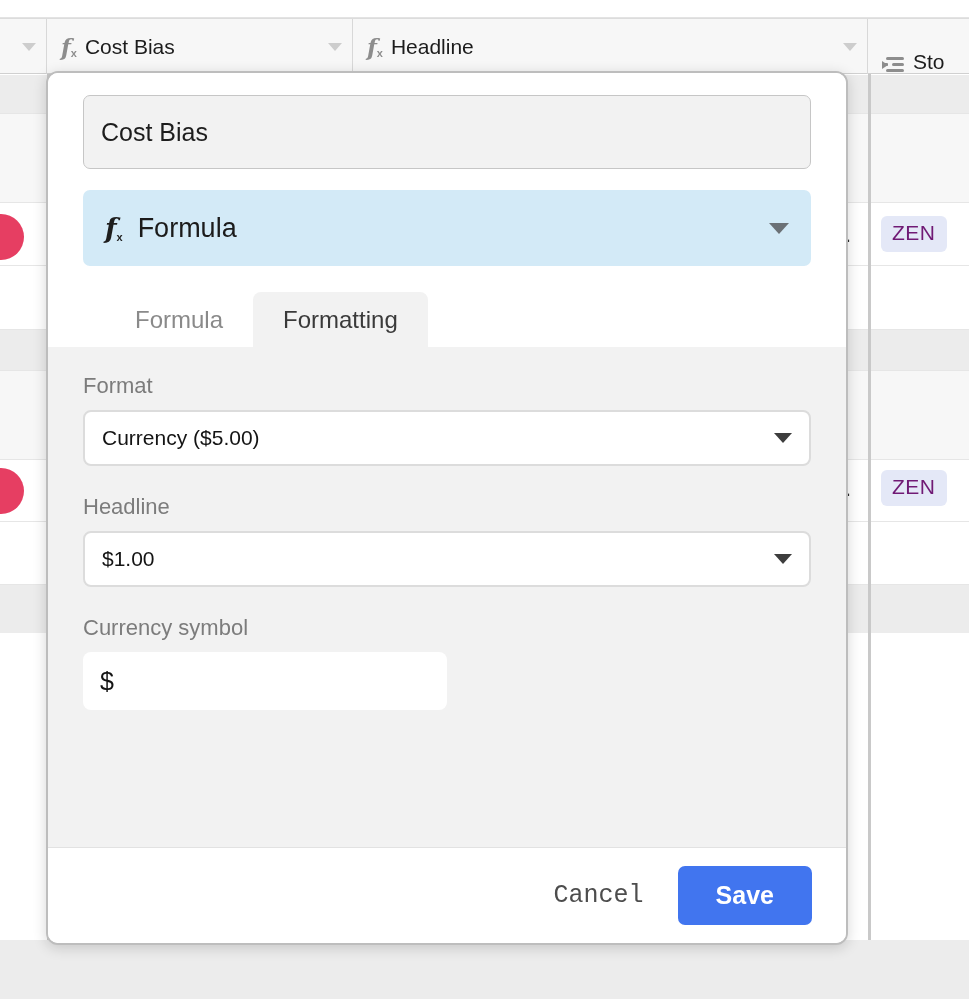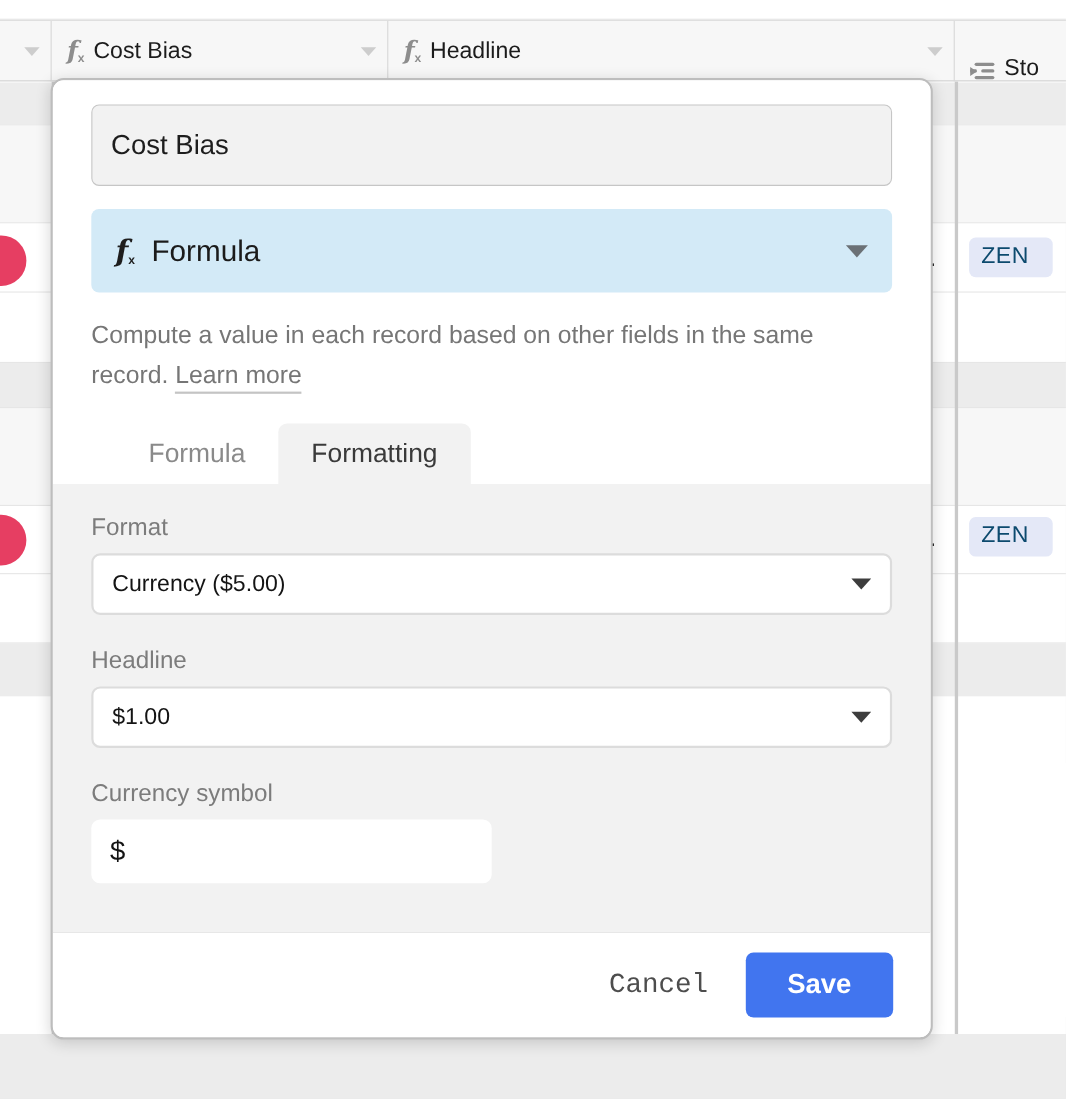--- a/index.html
+++ b/index.html
@@ -150,23 +150,23 @@
     position: absolute;
     width: 46px; height: 46px;
     border-radius: 50%;
     background: #e63e62;
   }
 
   .zen-badge {
     position: absolute;
     background: #e4e8f7;
     border-radius: 6px;
-    padding: 5px 21px 7px 11px;
+    padding: 5px 11px 7px 11px;
     font-size: 21px;
-    color: #0c4a6e;
+    color: #701a75;
     letter-spacing: .5px;
   }
 
   .ellipsis-cell {
     position: absolute;
     font-size: 22px;
     color: #2b2b2b;
     letter-spacing: 1px;
   }
 
@@ -440,24 +440,20 @@
     <div class="dlg-top">
 
       <input class="name-input" type="text" value="Cost Bias" style="">
 
       <div class="type-select">
         <span class="fx-icon">f<sub>x</sub></span>
         <span class="tname">Formula</span>
         <span class="caret"></span>
       </div>
 
-      <div class="help-text">
-        <span>Compute a value in each record based on other fields in the same record.</span>
-        <span class="learn">Learn more</span>
-      </div>
 
       <div class="tabs">
         <div class="tab">Formula</div>
         <div class="tab active">Formatting</div>
       </div>
     </div>
 
     <div class="dlg-body">
 
       <div class="field-label">Format</div>

